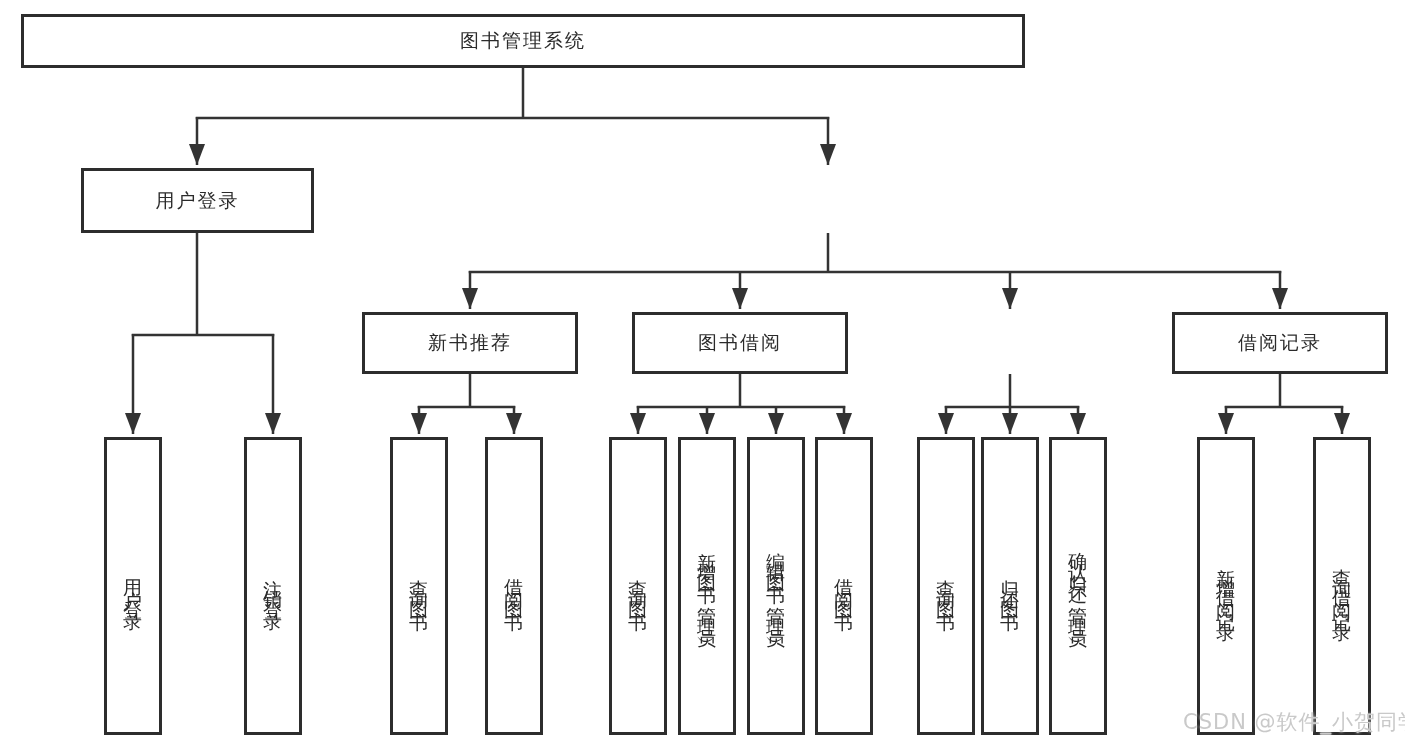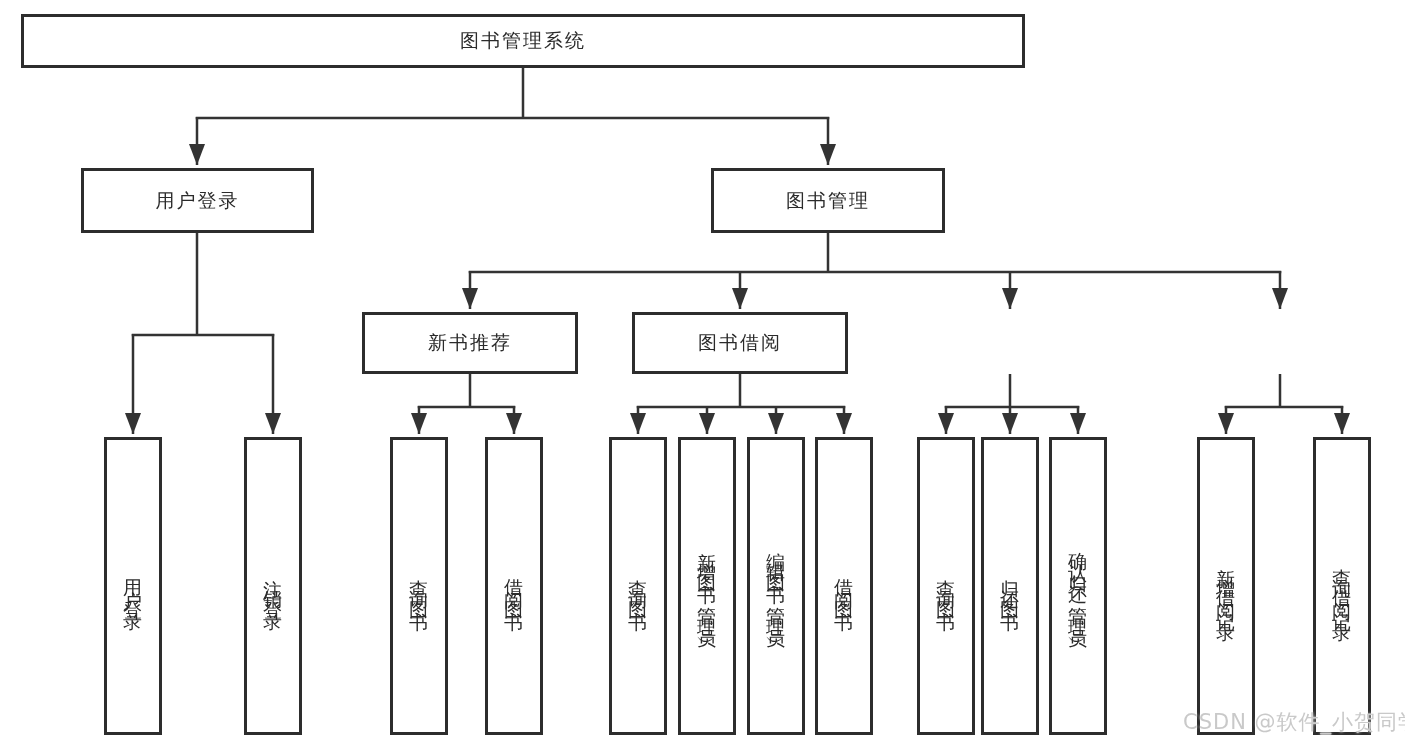--- a/index.html
+++ b/index.html
@@ -99,29 +99,29 @@
     </g>
   </svg>
 
   <div class="node h" style="left:21px; top:14px; width:1004px; height:54px;">
     <span class="lbl">图书管理系统</span>
   </div>
 
   <div class="node h" style="left:81px; top:168px; width:233px; height:65px;">
     <span class="lbl">用户登录</span>
   </div>
-  <div class="node h" style="left:711px; top:168px; width:234px; height:65px;">
-    <span class="lbl">图书管理</span>
-  </div>
 
   <div class="node h" style="left:632px; top:312px; width:216px; height:62px;">
     <span class="lbl">图书借阅</span>
   </div>
   <div class="node h" style="left:362px; top:312px; width:216px; height:62px;">
     <span class="lbl">新书推荐</span>
+  </div>
+  <div class="node h" style="left:1172px; top:312px; width:216px; height:62px;">
+    <span class="lbl">借阅记录</span>
   </div>
 
   <div class="node v" style="left:104px; top:437px; width:58px; height:298px;">
     <span class="lbl">用户登录</span>
   </div>
   <div class="node v" style="left:244px; top:437px; width:58px; height:298px;">
     <span class="lbl">注销登录</span>
   </div>
 
   <div class="node v" style="left:390px; top:437px; width:58px; height:298px;">

